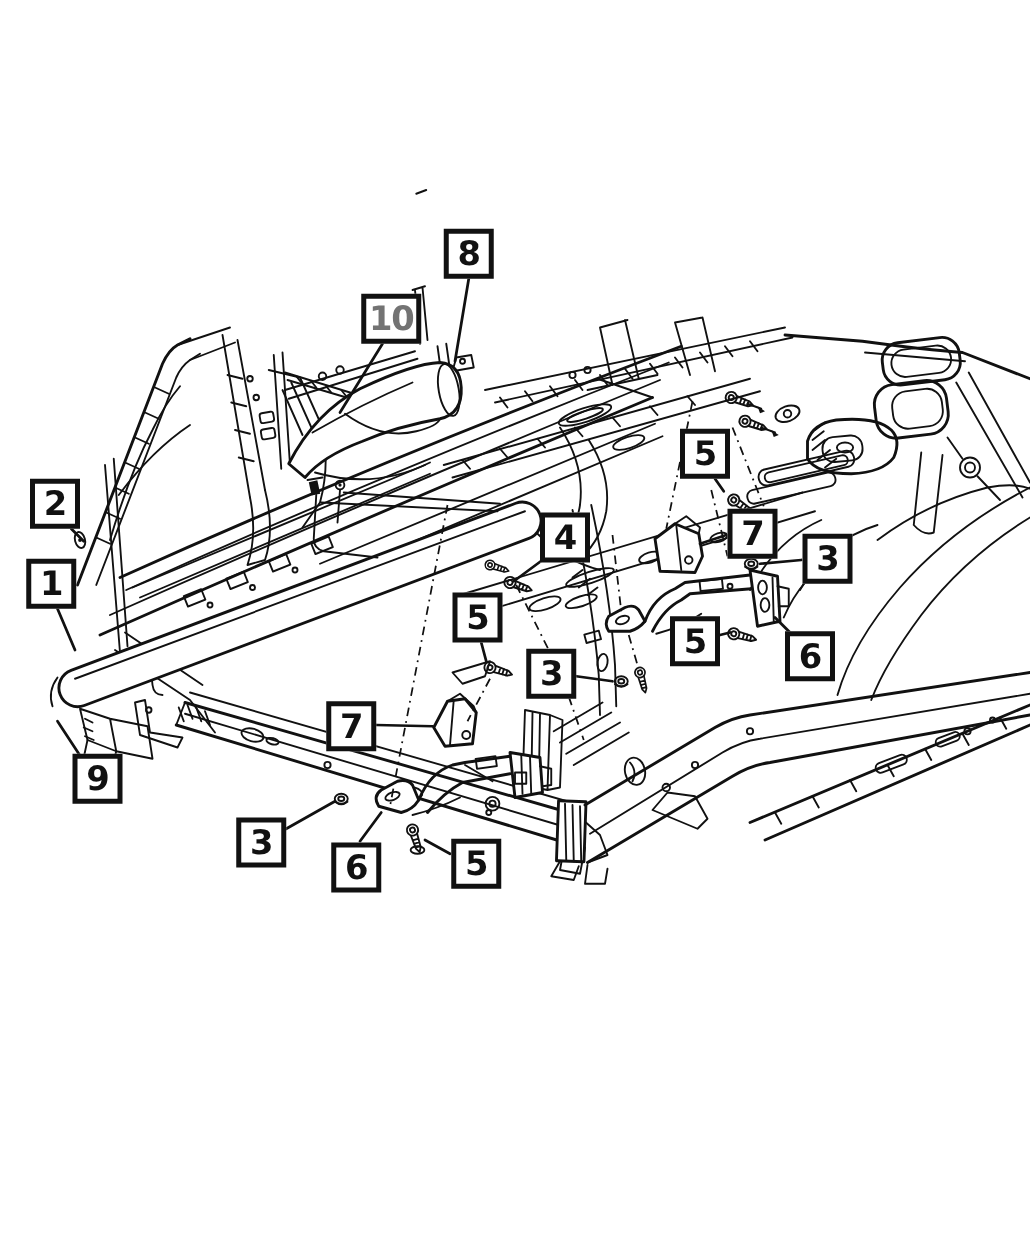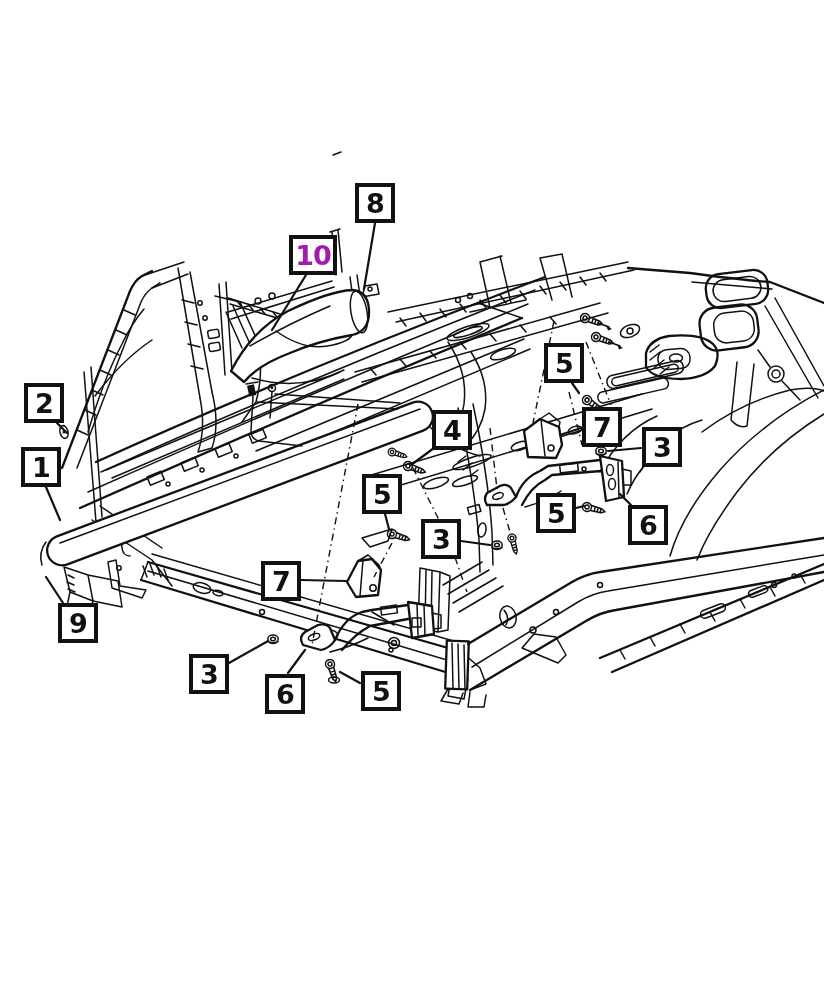--- a/index.html
+++ b/index.html
@@ -308,21 +308,21 @@
         <line x1="572" y1="383" x2="579" y2="393" stroke="#111111" stroke-width="2.2" stroke-linecap="round"></line>
         <line x1="581" y1="428" x2="560" y2="435" stroke="#111111" stroke-width="2.2" stroke-linecap="round"></line>
         <line x1="641" y1="448" x2="608" y2="451" stroke="#111111" stroke-width="2.2" stroke-linecap="round"></line>
         <line x1="576" y1="508" x2="584" y2="506" stroke="#111111" stroke-width="2.2" stroke-linecap="round"></line>
         <line x1="633" y1="507" x2="620" y2="494" stroke="#111111" stroke-width="2.2" stroke-linecap="round"></line>
       </g>
   </svg>
 
   <div id="callout-layer">
       <div class="callout" style="left: 375px; top: 203px; width: 40px; height: 40px; border-color: rgb(17, 17, 17); background: rgb(255, 255, 255); color: rgb(17, 17, 17);">8</div>
-      <div class="callout" style="left: 313px; top: 255px; width: 48px; height: 40px; border-color: rgb(17, 17, 17); background: rgb(255, 255, 255); color: #a21caf;">10</div>
+      <div class="callout" style="left: 313px; top: 255px; width: 48px; height: 40px; border-color: rgb(17, 17, 17); background: rgb(255, 255, 255); color: #737373;">10</div>
       <div class="callout" style="left: 44px; top: 403px; width: 40px; height: 40px; border-color: rgb(17, 17, 17); background: rgb(255, 255, 255); color: rgb(17, 17, 17);">2</div>
       <div class="callout" style="left: 41px; top: 467px; width: 40px; height: 40px; border-color: rgb(17, 17, 17); background: rgb(255, 255, 255); color: rgb(17, 17, 17);">1</div>
       <div class="callout" style="left: 78px; top: 623px; width: 40px; height: 40px; border-color: rgb(17, 17, 17); background: rgb(255, 255, 255); color: rgb(17, 17, 17);">9</div>
       <div class="callout" style="left: 452px; top: 430px; width: 40px; height: 40px; border-color: rgb(17, 17, 17); background: rgb(255, 255, 255); color: rgb(17, 17, 17);">4</div>
       <div class="callout" style="left: 382px; top: 494px; width: 40px; height: 40px; border-color: rgb(17, 17, 17); background: rgb(255, 255, 255); color: rgb(17, 17, 17);">5</div>
       <div class="callout" style="left: 441px; top: 539px; width: 40px; height: 40px; border-color: rgb(17, 17, 17); background: rgb(255, 255, 255); color: rgb(17, 17, 17);">3</div>
       <div class="callout" style="left: 281px; top: 581px; width: 40px; height: 40px; border-color: rgb(17, 17, 17); background: rgb(255, 255, 255); color: rgb(17, 17, 17);">7</div>
       <div class="callout" style="left: 209px; top: 674px; width: 40px; height: 40px; border-color: rgb(17, 17, 17); background: rgb(255, 255, 255); color: rgb(17, 17, 17);">3</div>
       <div class="callout" style="left: 285px; top: 694px; width: 40px; height: 40px; border-color: rgb(17, 17, 17); background: rgb(255, 255, 255); color: rgb(17, 17, 17);">6</div>
       <div class="callout" style="left: 381px; top: 691px; width: 40px; height: 40px; border-color: rgb(17, 17, 17); background: rgb(255, 255, 255); color: rgb(17, 17, 17);">5</div>

